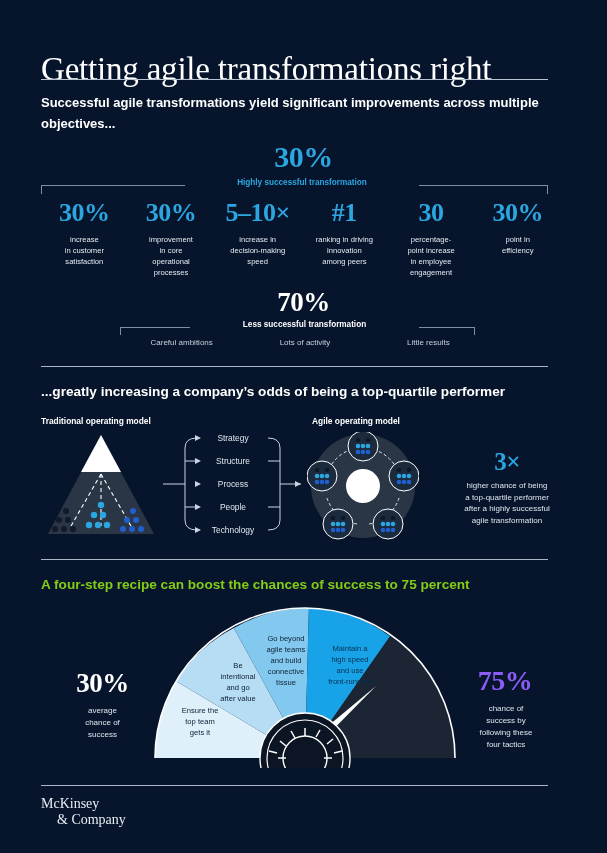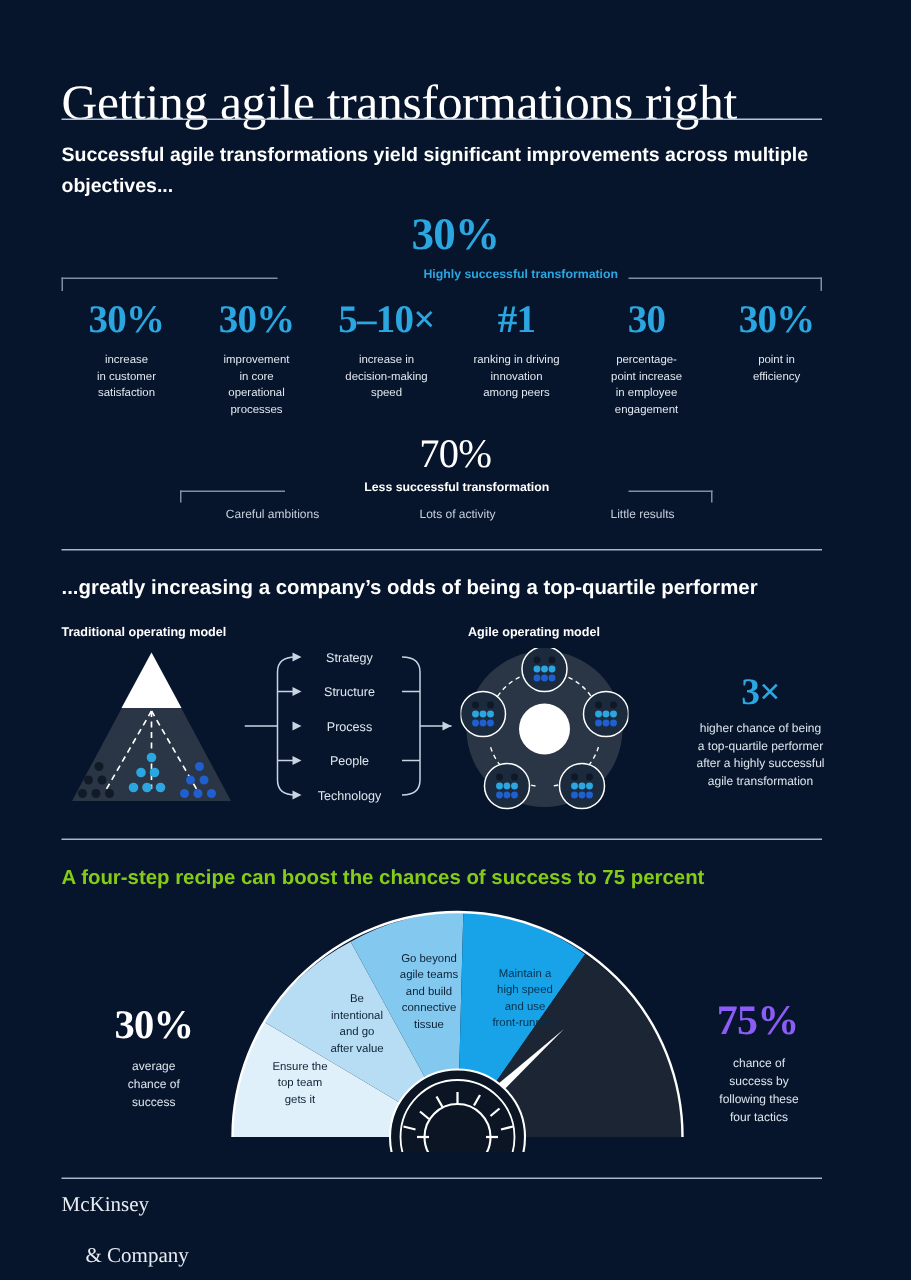--- a/index.html
+++ b/index.html
@@ -52,21 +52,21 @@
     font-size:26px;font-weight:700;color:#2ba6e0;line-height:30px;
     letter-spacing:-0.5px;white-space:nowrap;
   }
   .stat .lbl{
     font-size:7.6px;line-height:11px;color:#e3e9f0;margin-top:6px;
   }
 
   .big-70{
     position:absolute;left:0;top:287px;width:607px;text-align:center;
     font-family:"Liberation Serif", serif;
-    font-size:27px;font-weight:400;color:#ffffff;letter-spacing:-0.5px;
+    font-size:27px;font-weight:700;color:#ffffff;letter-spacing:-0.5px;
   }
   .lessrow{position:absolute;left:120px;top:338px;width:370px;display:flex;}
   .lessrow div{flex:1;text-align:center;font-size:8px;color:#c6d0dc;}
 
   
   .rule-s2{left:41px;top:366px;width:507px;height:1.4px;background:#aab6c5;}
   .h2{
     position:absolute;left:41px;top:384px;width:520px;
     font-size:13.6px;font-weight:700;color:#ffffff;
   }
@@ -110,21 +110,21 @@
     font-size:8px;line-height:12px;color:#dde5ee;
   }
 
   
   .rule-foot{left:41px;top:785px;width:507px;height:1.4px;background:#aab6c5;}
   .logo{
     position:absolute;left:41px;top:796px;
     font-family:"Liberation Serif", serif;
     font-size:14px;line-height:16px;color:#e8edf3;
   }
-  .logo .l2{margin-left:16px;display:block;margin-top:18px;}
+  .logo .l2{margin-left:16px;display:block;}
 
   .seg-text{
     font-size:7.6px;fill:#0c2033;font-family:"Liberation Sans", sans-serif;
   }
   .seg-text.lite{fill:#06304d;}
   .flow-text{font-size:8.4px;fill:#dfe6ef;font-family:"Liberation Sans", sans-serif;}
 </style>
 </head>
 <body>
 
@@ -133,21 +133,21 @@
   <div class="title">Getting agile transformations right</div>
   <div class="rule rule-top"></div>
   <div class="subhead">Successful agile transformations yield significant improvements across multiple objectives...</div>
 
   <div class="big-30">30%</div>
 
   <div class="bracket" style="left:41px;top:185px;width:507px;">
     <div class="bar" style="left:0;width:507px;"></div>
     <div class="tick" style="left:0;height:9px;"></div>
     <div class="tick" style="left:506px;height:9px;"></div>
-    <div class="blabel blue" style="left:144px;width:220px;text-align:right;">Highly successful transformation</div>
+    <div class="blabel blue" style="left:144px;width:220px;">Highly successful transformation</div>
   </div>
 
   <div class="statrow">
     <div class="stat">
       <div class="num">30%</div>
       <div class="lbl" style="white-space:pre-line">increase
 in customer
 satisfaction</div>
     </div>
     <div class="stat">

